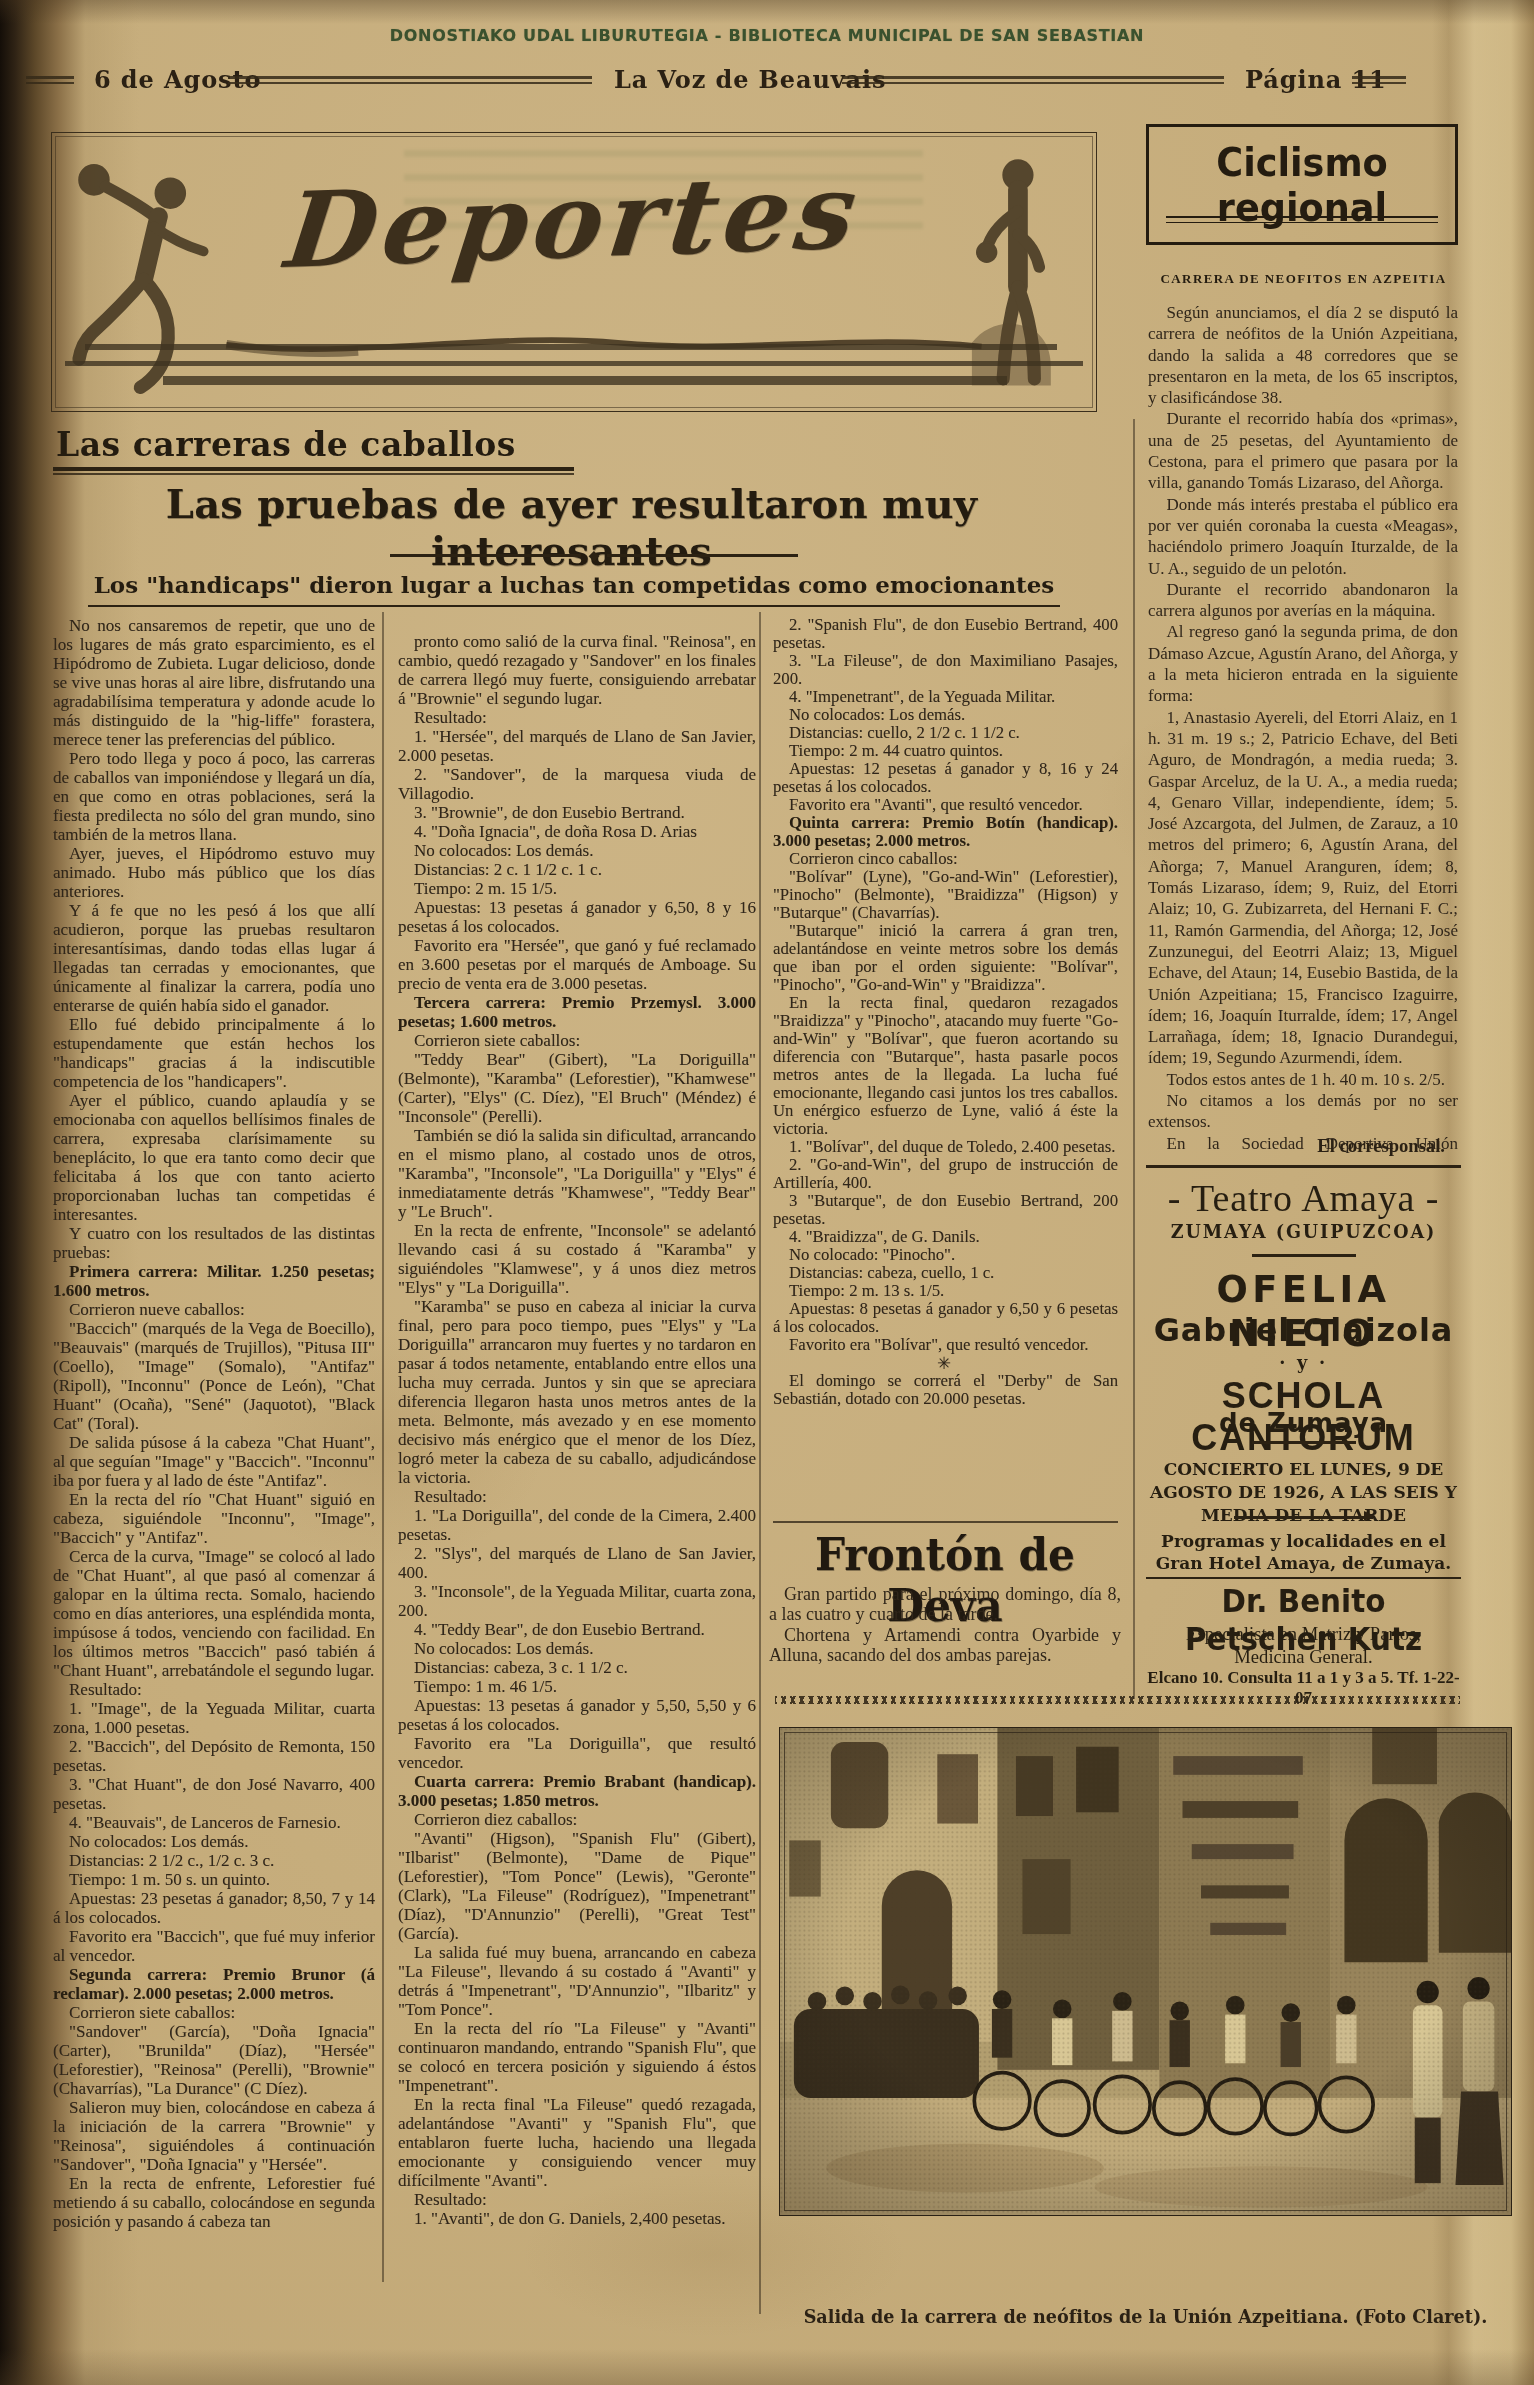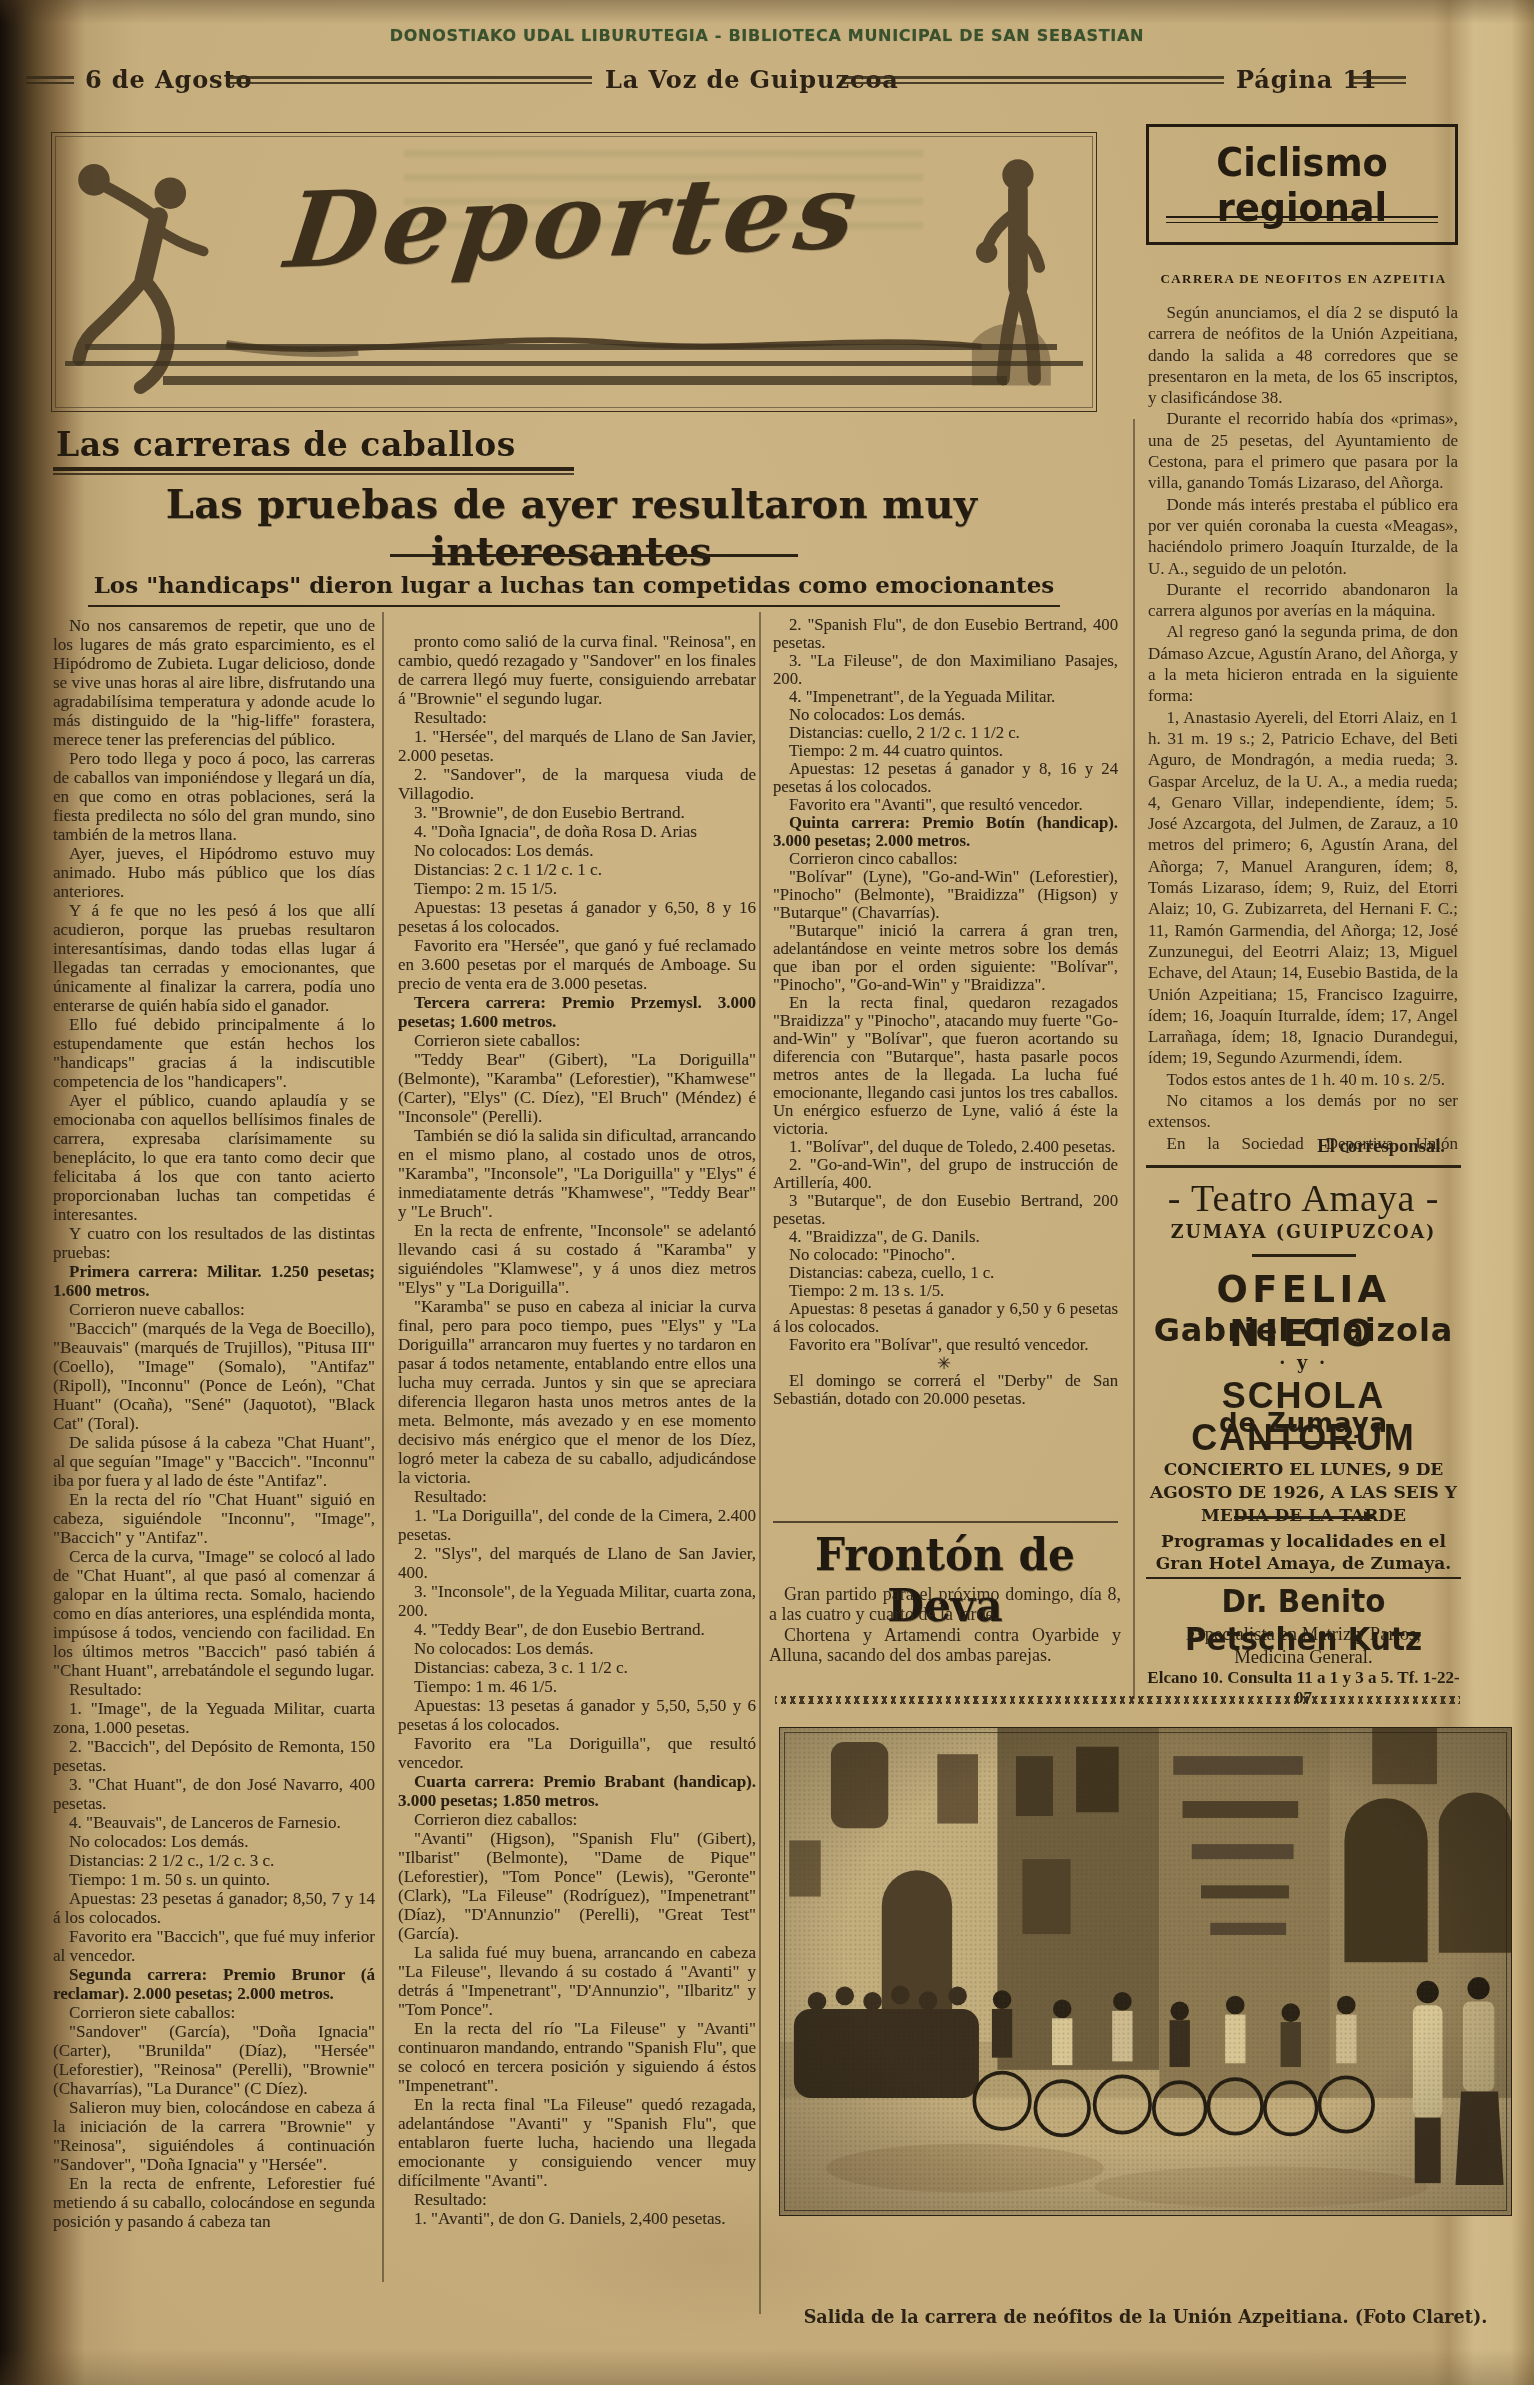--- a/index.html
+++ b/index.html
@@ -22,21 +22,21 @@
   .s1{left:232px;top:1326px;width:315px;height:241px;background:radial-gradient(ellipse,rgba(138,107,58,.14),rgba(0,0,0,0) 70%);}
   .s2{left:1095px;top:705px;width:241px;height:186px;background:radial-gradient(ellipse,rgba(138,107,58,.12),rgba(0,0,0,0) 70%);}
   .s3{left:519px;top:2171px;width:390px;height:167px;background:radial-gradient(ellipse,rgba(120,92,48,.12),rgba(0,0,0,0) 70%);}
 
   
   .stamp{position:absolute;left:0;top:26px;width:1534px;text-align:center;
     font-family:"DejaVu Sans","Liberation Sans",sans-serif;font-size:16px;font-weight:bold;
     letter-spacing:0.7px;color:#3a512e;text-shadow:0 0 0.9px rgba(58,81,46,.5);}
 
   
-  .hdr-text{position:absolute;font-family:"DejaVu Serif",serif;font-weight:bold;font-size:24px;color:#2b2114;letter-spacing:0.9px;}
+  .hdr-text{position:absolute;font-family:"DejaVu Serif",serif;font-weight:bold;font-size:24px;color:#2b2114;letter-spacing:0.9px;margin-left:9px;}
   .hdr-bars{position:absolute;height:12px;
     background:repeating-linear-gradient(180deg,#352a18 0 2.8px,rgba(0,0,0,0) 2.8px 5.6px,#352a18 5.6px 8.3px,rgba(0,0,0,0) 8.3px 12px);
     opacity:.85;}
   
   .masthead{position:absolute;left:51px;top:132px;width:1046px;height:280px;border:1.9px solid #3a2e1c;box-sizing:border-box;}
   .masthead::before{content:"";position:absolute;left:2.8px;top:2.8px;right:2.8px;bottom:2.8px;border:0.9px solid rgba(58,46,28,.55);}
   .script-title{position:absolute;left:0;top:26px;width:100%;text-align:center;
     font-family:"DejaVu Serif",serif;font-style:italic;font-weight:bold;font-size:104px;
     color:#3c2f1c;transform:skewX(-9deg) rotate(-2deg);letter-spacing:5.6px;text-shadow:0.9px 0.9px 0 rgba(60,47,28,.35);}
   .swash{position:absolute;left:167px;top:193px;width:770px;height:41px;}
@@ -145,21 +145,21 @@
   <div class="edge-bottom"></div>
   <div class="stain s1"></div>
   <div class="stain s2"></div>
   <div class="stain s3"></div>
 
   <div class="stamp">DONOSTIAKO UDAL LIBURUTEGIA - BIBLIOTECA MUNICIPAL DE SAN SEBASTIAN</div>
 
   <div class="hdr-bars" style="left:26px;top:76px;width:48px;"></div>
   <div class="hdr-text" style="left:85px;top:65px;">6 de Agosto</div>
   <div class="hdr-bars" style="left:228px;top:76px;width:364px;"></div>
-  <div class="hdr-text" style="left:605px;top:65px;">La Voz de Guipuzcoa</div>
+  <div class="hdr-text" style="left:605px;top:65px;">La Voz de Beauvais</div>
   <div class="hdr-bars" style="left:842px;top:76px;width:382px;"></div>
   <div class="hdr-text" style="left:1236px;top:65px;">Página 11</div>
   <div class="hdr-bars" style="left:1352px;top:76px;width:54px;"></div>
 
   <div class="masthead">
     <div class="ghost" style="left:352px;top:16.7px;width:519px;height:83px;"></div>
     <svg class="fig" style="left:13px;top:16.7px;" width="204" height="249" viewBox="0 0 120 150">
       <g stroke="#463822" fill="none" stroke-linecap="round">
         <circle cx="16" cy="18" r="9" fill="#463822"></circle>
         <path d="M23 22 C38 30 48 36 55 42" stroke-width="7"></path>

